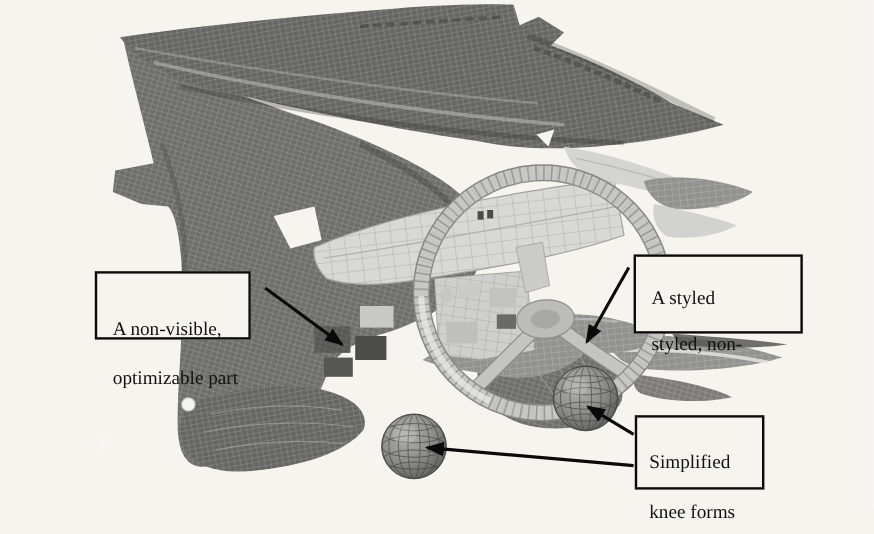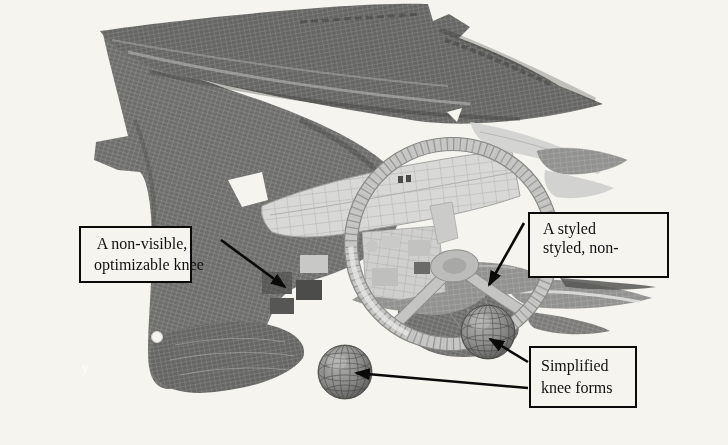--- a/index.html
+++ b/index.html
@@ -7,22 +7,22 @@
     position:relative;width:728px;height:445px;overflow:hidden;
     background:#f5f4ee;
     font-family:"Liberation Serif","DejaVu Serif",serif;
   }
   .stage svg{position:absolute;left:0;top:0;}
   .callout{
     position:absolute;box-sizing:border-box;
     background:#f5f4ee;border:2.5px solid #0a0a0a;
     color:#111;font-size:16px;z-index:5;
   }
-  .callout .ln{display:block;white-space:nowrap;}
-  #c1{left:79px;top:226px;width:113px;height:57px;padding:5px 0 0 13px;line-height:21px;text-align:center;}
+  .callout .ln{display:block;white-space:nowrap;margin-top:20px;}
+  #c1{left:79px;top:226px;width:130px;height:57px;padding:16px 0 0 13px;line-height:21px;}
   #c2{left:528px;top:212px;width:141px;height:66px;padding:5px 0 0 13px;line-height:19px;}
   #c3{left:529px;top:346px;width:108px;height:62px;padding:7px 0 17px 10px;line-height:22px;}
   .watermark{
     position:absolute;left:82px;top:360px;color:#ffffff;opacity:.9;
     font-size:13px;z-index:2;
   }
 </style>
 </head>
 <body>
 
@@ -191,21 +191,21 @@
       <line x1="524" y1="223" x2="489" y2="285" marker-end="url(#ah)"></line>
       <line x1="528" y1="362" x2="490" y2="339" marker-end="url(#ah)"></line>
       <line x1="528" y1="388" x2="356" y2="373" marker-end="url(#ah)"></line>
     </g>
   </svg>
 
   <div class="watermark">y</div>
 
   <div class="callout" id="c1">
     <span class="ln">A non-visible,</span>
-    <span class="ln">optimizable knee</span>
+    <span class="ln">optimizable part</span>
   </div>
   <div class="callout" id="c2">
     <span class="ln">A styled</span>
     <span class="ln">styled, non-</span>
   </div>
   <div class="callout" id="c3">
     <span class="ln">Simplified</span>
     <span class="ln">knee forms</span>
   </div>
 

